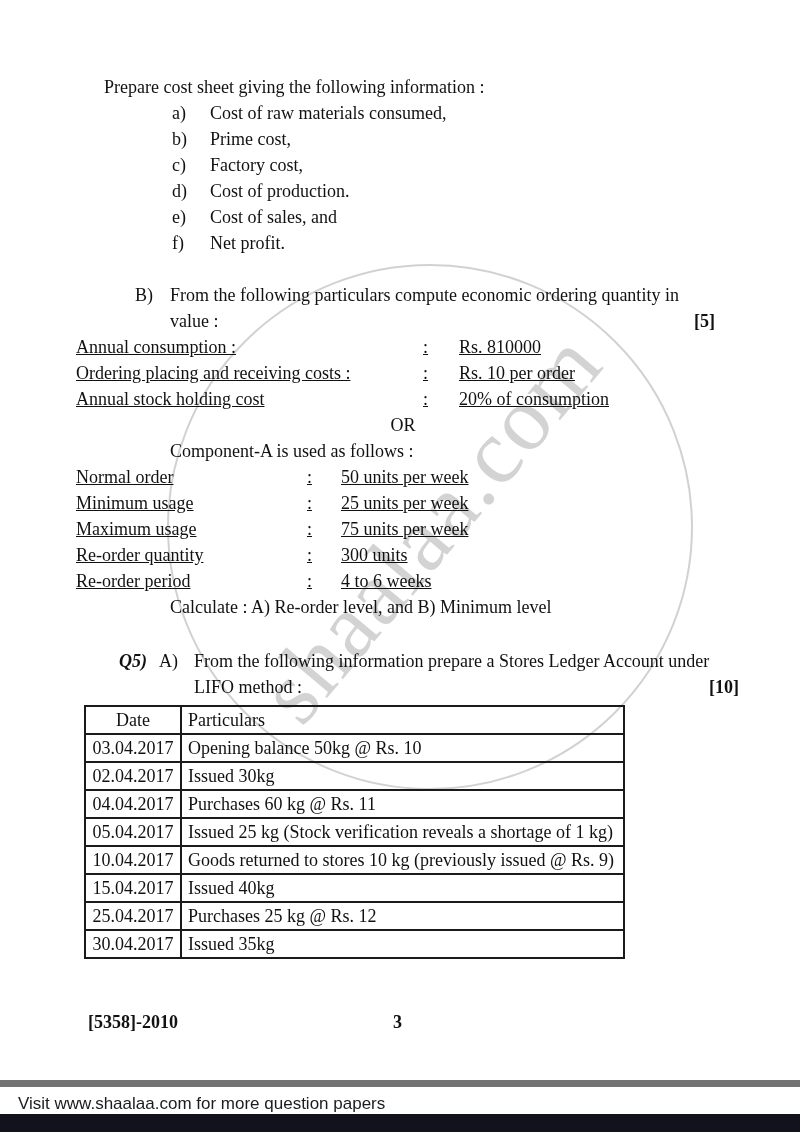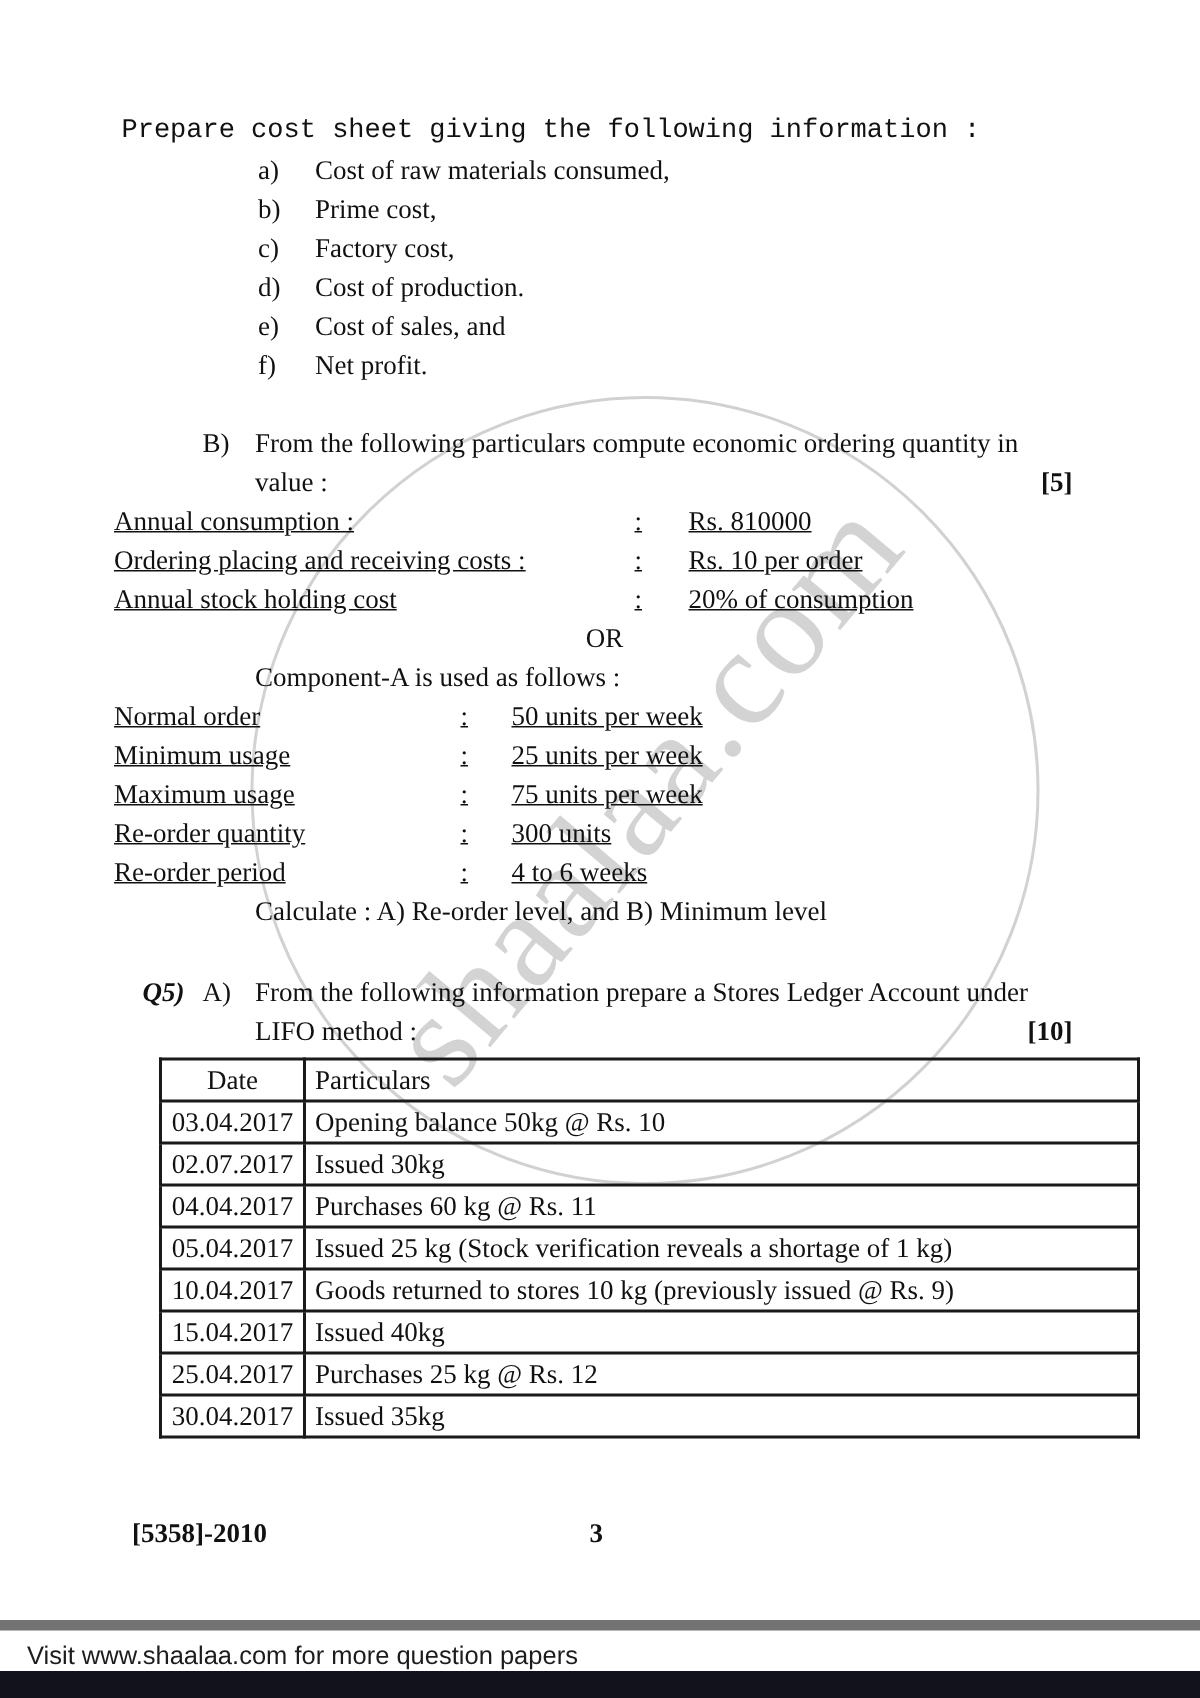--- a/index.html
+++ b/index.html
@@ -13,39 +13,39 @@
   .watermark {
     position:absolute; left:167px; top:264px; width:526px; height:526px;
     border:2px solid #cdcdcd; border-radius:50%; z-index:0; opacity:.9;
   }
   .watermark .wm-text {
     position:absolute; left:50%; top:50%;
     transform:translate(-50%,-50%) rotate(-50deg);
     font-size:92px; color:#cfcfcf; white-space:nowrap; letter-spacing:2px;
   }
   .content { position:relative; z-index:1; padding-top:74px; line-height:26px; }
-  .intro-heading { margin-left:81px;font-family:Liberation Mono, monospace; }
+  .intro-heading { margin-left:104px; }
   .abc-item { display:flex; margin-left:172px; }
   .abc-letter { width:38px; }
   .qblock { display:flex; margin-top:26px; }
   .qlabel { margin-left:135px; width:35px; }
   .qpara { position:relative; width:545px; }
   .marks { position:absolute; right:0; bottom:0; font-weight:700; }
   .kv { display:grid; margin-left:76px;text-decoration:underline; }
   .kv-eoq { grid-template-columns:347px 36px auto; }
   .kv-usage { grid-template-columns:231px 34px auto; }
   .or-line { margin-left:170px; width:466px; text-align:center; }
   .comp-heading { margin-left:170px; }
   .calc-line { margin-left:170px; }
-  .q5block { display:flex; margin-top:28px; }
+  .q5block { display:flex; margin-top:28px;padding-left:24px; }
   .q5num { margin-left:95px; width:40px; font-weight:700; font-style:italic; }
   .q5part { width:35px; }
   .ledger {
-    margin-left:106px; margin-top:5px; border-collapse:collapse;
-    table-layout:fixed; width:654px; font-size:18px;
+    margin-left:84px; margin-top:5px; border-collapse:collapse;
+    table-layout:fixed; width:541px; font-size:18px;
   }
   .ledger th, .ledger td {
     border:2px solid #1a1a1a; height:28px; padding:0 6px;
     white-space:nowrap; overflow:hidden; font-weight:400; text-align:left;
     line-height:26px;
   }
   .ledger .c-date { width:96px; text-align:center; }
   .footer-row { position:absolute; top:1012px; left:0; width:100%; z-index:1; }
   .footer-code { position:absolute; left:88px; font-weight:700; }
   .footer-page { position:absolute; left:393px; font-weight:700; }
@@ -159,21 +159,21 @@
       <tbody>
           <tr>
         <th class="c-date">Date</th>
         <th>Particulars</th>
       </tr>
       <tr>
         <td class="c-date">03.04.2017</td>
         <td>Opening balance 50kg @ Rs. 10</td>
       </tr>
       <tr>
-        <td class="c-date">02.07.2017</td>
+        <td class="c-date">02.04.2017</td>
         <td>Issued 30kg</td>
       </tr>
       <tr>
         <td class="c-date">04.04.2017</td>
         <td>Purchases 60 kg @ Rs. 11</td>
       </tr>
       <tr>
         <td class="c-date">05.04.2017</td>
         <td>Issued 25 kg (Stock verification reveals a shortage of 1 kg)</td>
       </tr>

